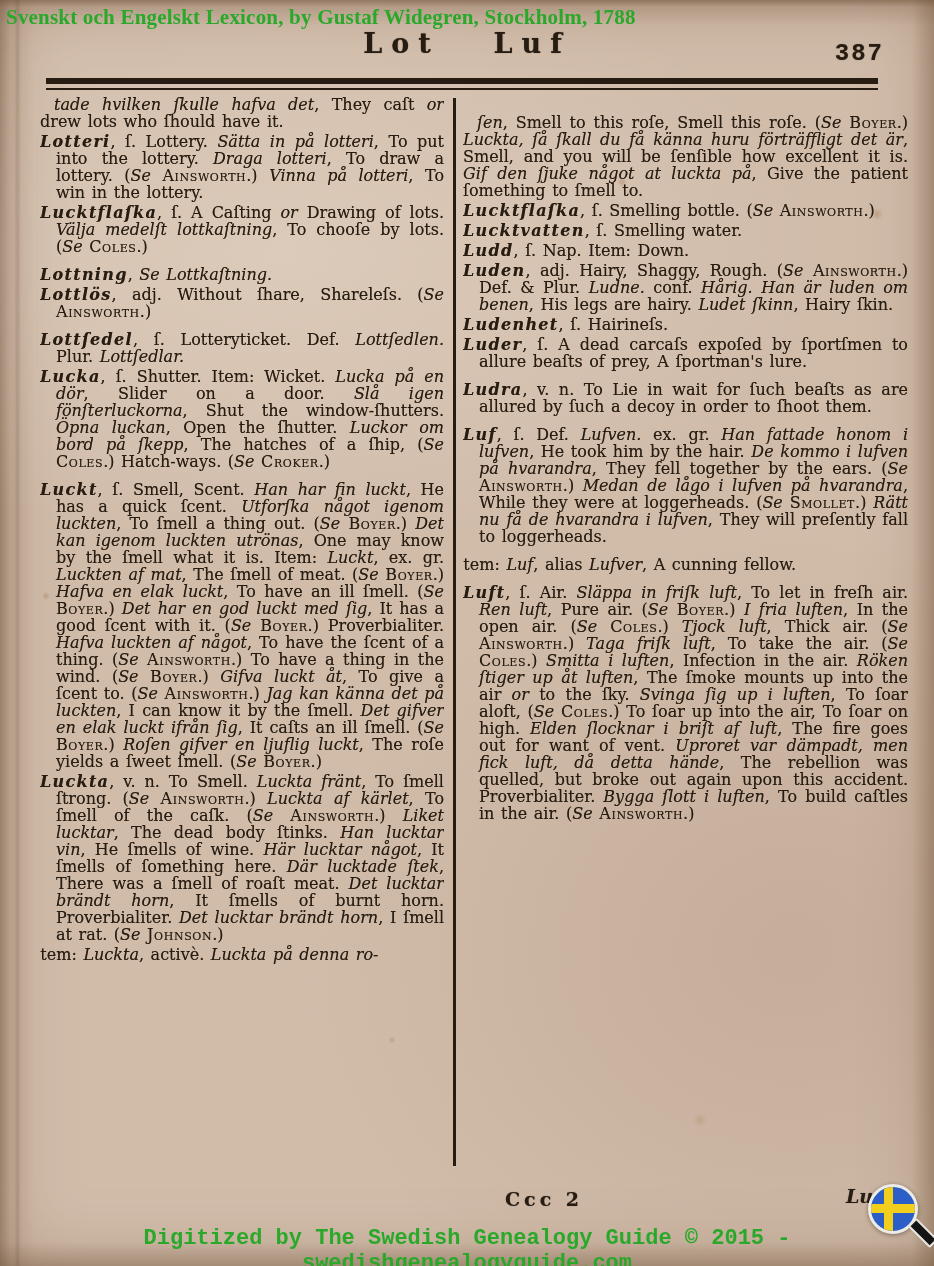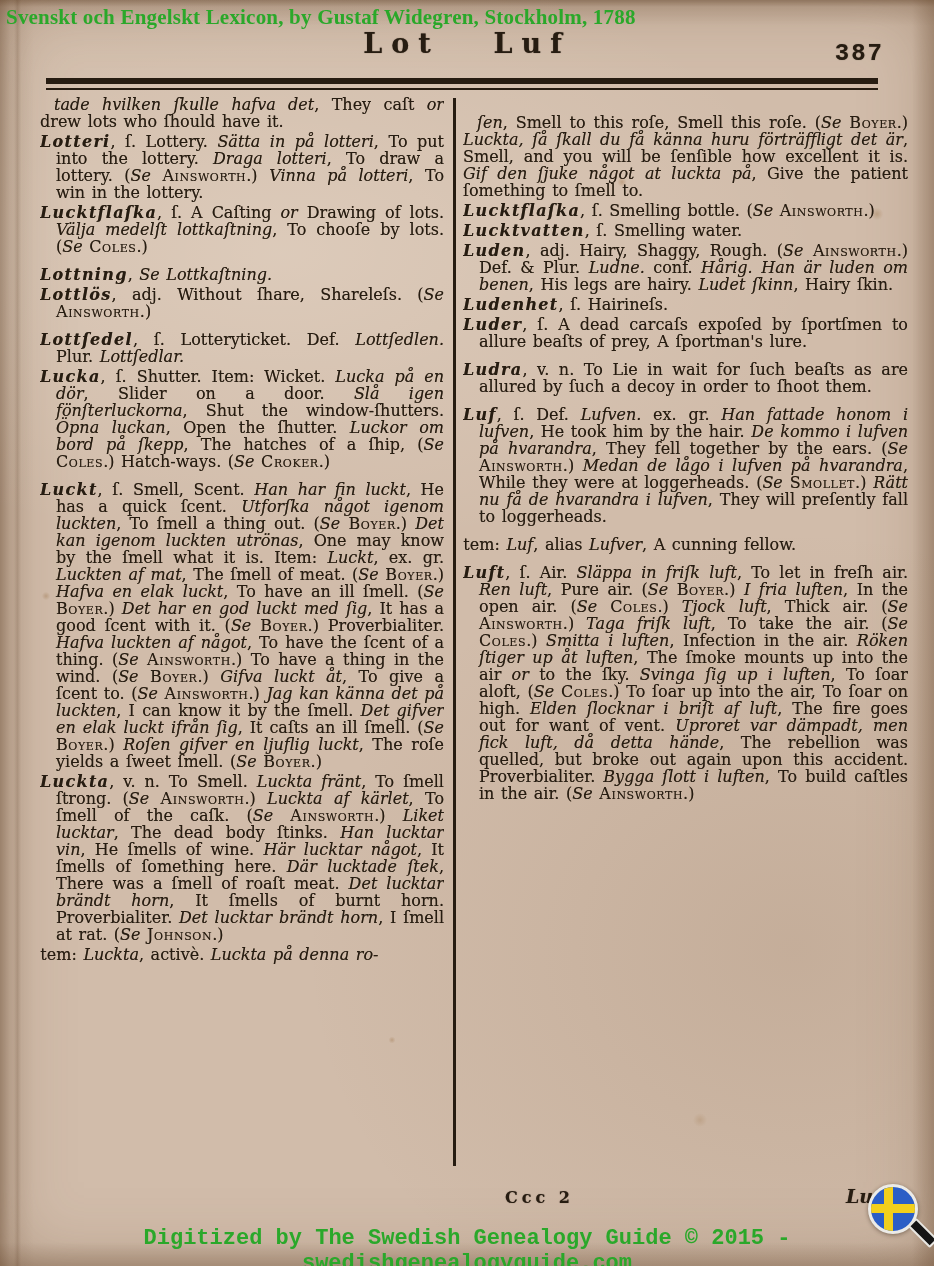--- a/index.html
+++ b/index.html
@@ -43,21 +43,21 @@
   .col-divider{width:3px;background:var(--ink);margin:2px 7px 16px 9px;}
   .col-right{flex:1;margin-top:18px;}
   .p{margin:0 0 3px 0;text-indent:-16px;padding-left:16px;}
   .p.cont{text-indent:14px;padding-left:0;}
   .p.item{margin-left:-6px;}
   .p.sp{margin-top:11px;}
   .hw{font-style:italic;font-weight:bold;letter-spacing:1.3px;}
   .it{font-style:italic;}
   .rm{font-style:normal;}
   .sc{font-variant:small-caps;letter-spacing:.6px;}
-  .sig-mark{position:absolute;left:505px;top:1188px;font-size:16px;font-weight:bold;
+  .sig-mark{position:absolute;left:505px;top:1188px;font-size:19px;font-weight:bold;
     letter-spacing:4px;text-shadow:0 0 1px rgba(35,22,10,.5);}
   .catchword{position:absolute;right:36px;top:1185px;font-size:19px;font-style:italic;
     font-weight:bold;text-shadow:0 0 1px rgba(35,22,10,.5);}
   .bottom-credit{position:absolute;left:0;top:1226px;width:934px;text-align:center;
     font-family:Liberation Mono, monospace;font-weight:bold;font-size:22px;color:var(--green);}
   .magnifier{position:absolute;right:8px;top:1176px;width:64px;height:74px;}
   .lens{position:absolute;left:6px;top:8px;width:44px;height:44px;border-radius:50%;
     background:var(--flag_blue);border:3px solid #ecebe7;overflow:hidden;
     box-shadow:0 1px 4px rgba(40,25,10,.45);}
   .cross-v{position:absolute;left:13px;top:0;width:9px;height:100%;background:var(--flag_yellow);}
@@ -92,20 +92,21 @@
         <div class="p entry"><span class="hw">Lucka</span><span class="rm">, ſ. Shutter. Item: Wicket. </span><span class="it">Lucka på en dör</span><span class="rm">, Slider on a door. </span><span class="it">Slå igen fönſterluckorna</span><span class="rm">, Shut the window-ſhutters. </span><span class="it">Öpna luckan</span><span class="rm">, Open the ſhutter. </span><span class="it">Luckor om bord på ſkepp</span><span class="rm">, The hatches of a ſhip, (</span><span class="it">Se </span><span class="sc">Coles</span><span class="rm">.) Hatch-ways. (</span><span class="it">Se </span><span class="sc">Croker</span><span class="rm">.)</span></div>
         <div class="p entry sp"><span class="hw">Luckt</span><span class="rm">, ſ. Smell, Scent. </span><span class="it">Han har fin luckt</span><span class="rm">, He has a quick ſcent. </span><span class="it">Utforſka något igenom luckten</span><span class="rm">, To ſmell a thing out. (</span><span class="it">Se </span><span class="sc">Boyer</span><span class="rm">.) </span><span class="it">Det kan igenom luckten utrönas</span><span class="rm">, One may know by the ſmell what it is. Item: </span><span class="it">Luckt</span><span class="rm">, ex. gr. </span><span class="it">Luckten af mat</span><span class="rm">, The ſmell of meat. (</span><span class="it">Se </span><span class="sc">Boyer</span><span class="rm">.) </span><span class="it">Hafva en elak luckt</span><span class="rm">, To have an ill ſmell. (</span><span class="it">Se </span><span class="sc">Boyer</span><span class="rm">.) </span><span class="it">Det har en god luckt med ſig</span><span class="rm">, It has a good ſcent with it. (</span><span class="it">Se </span><span class="sc">Boyer</span><span class="rm">.) Proverbialiter. </span><span class="it">Hafva luckten af något</span><span class="rm">, To have the ſcent of a thing. (</span><span class="it">Se </span><span class="sc">Ainsworth</span><span class="rm">.) To have a thing in the wind. (</span><span class="it">Se </span><span class="sc">Boyer</span><span class="rm">.) </span><span class="it">Gifva luckt åt</span><span class="rm">, To give a ſcent to. (</span><span class="it">Se </span><span class="sc">Ainsworth</span><span class="rm">.) </span><span class="it">Jag kan känna det på luckten</span><span class="rm">, I can know it by the ſmell. </span><span class="it">Det gifver en elak luckt ifrån ſig</span><span class="rm">, It caſts an ill ſmell. (</span><span class="it">Se </span><span class="sc">Boyer</span><span class="rm">.) </span><span class="it">Roſen gifver en ljuflig luckt</span><span class="rm">, The roſe yields a ſweet ſmell. (</span><span class="it">Se </span><span class="sc">Boyer</span><span class="rm">.)</span></div>
         <div class="p entry"><span class="hw">Luckta</span><span class="rm">, v. n. To Smell. </span><span class="it">Luckta fränt</span><span class="rm">, To ſmell ſtrong. (</span><span class="it">Se </span><span class="sc">Ainsworth</span><span class="rm">.) </span><span class="it">Luckta af kärlet</span><span class="rm">, To ſmell of the caſk. (</span><span class="it">Se </span><span class="sc">Ainsworth</span><span class="rm">.) </span><span class="it">Liket lucktar</span><span class="rm">, The dead body ſtinks. </span><span class="it">Han lucktar vin</span><span class="rm">, He ſmells of wine. </span><span class="it">Här lucktar något</span><span class="rm">, It ſmells of ſomething here. </span><span class="it">Där lucktade ſtek</span><span class="rm">, There was a ſmell of roaſt meat. </span><span class="it">Det lucktar brändt horn</span><span class="rm">, It ſmells of burnt horn. Proverbialiter. </span><span class="it">Det lucktar brändt horn</span><span class="rm">, I ſmell at rat. (</span><span class="it">Se </span><span class="sc">Johnson</span><span class="rm">.)</span></div>
         <div class="p item"><span class="rm">Item: </span><span class="it">Luckta</span><span class="rm">, activè. </span><span class="it">Luckta på denna ro-</span></div>
       </div>
     <div class="col-divider"></div>
     <div class="col col-right" id="col-right">
         <div class="p cont"><span class="it">ſen</span><span class="rm">, Smell to this roſe, Smell this roſe. (</span><span class="it">Se </span><span class="sc">Boyer</span><span class="rm">.) </span><span class="it">Luckta, ſå ſkall du få känna huru förträffligt det är</span><span class="rm">, Smell, and you will be ſenſible how excellent it is. </span><span class="it">Gif den ſjuke något at luckta på</span><span class="rm">, Give the patient ſomething to ſmell to.</span></div>
         <div class="p entry"><span class="hw">Lucktflaſka</span><span class="rm">, ſ. Smelling bottle. (</span><span class="it">Se </span><span class="sc">Ainsworth</span><span class="rm">.)</span></div>
         <div class="p entry"><span class="hw">Lucktvatten</span><span class="rm">, ſ. Smelling water.</span></div>
+        <div class="p entry"><span class="hw">Ludd</span><span class="rm">, ſ. Nap. Item: Down.</span></div>
         <div class="p entry"><span class="hw">Luden</span><span class="rm">, adj. Hairy, Shaggy, Rough. (</span><span class="it">Se </span><span class="sc">Ainsworth</span><span class="rm">.) Def. &amp; Plur. </span><span class="it">Ludne.</span><span class="rm"> conf. </span><span class="it">Hårig.</span><span class="rm"> </span><span class="it">Han är luden om benen</span><span class="rm">, His legs are hairy. </span><span class="it">Ludet ſkinn</span><span class="rm">, Hairy ſkin.</span></div>
         <div class="p entry"><span class="hw">Ludenhet</span><span class="rm">, ſ. Hairineſs.</span></div>
         <div class="p entry"><span class="hw">Luder</span><span class="rm">, ſ. A dead carcaſs expoſed by ſportſmen to allure beaſts of prey, A ſportman's lure.</span></div>
         <div class="p entry sp"><span class="hw">Ludra</span><span class="rm">, v. n. To Lie in wait for ſuch beaſts as are allured by ſuch a decoy in order to ſhoot them.</span></div>
         <div class="p entry sp"><span class="hw">Luf</span><span class="rm">, ſ. Def. </span><span class="it">Lufven.</span><span class="rm"> ex. gr. </span><span class="it">Han fattade honom i lufven</span><span class="rm">, He took him by the hair. </span><span class="it">De kommo i lufven på hvarandra</span><span class="rm">, They fell together by the ears. (</span><span class="it">Se </span><span class="sc">Ainsworth</span><span class="rm">.) </span><span class="it">Medan de lågo i lufven på hvarandra</span><span class="rm">, While they were at loggerheads. (</span><span class="it">Se </span><span class="sc">Smollet</span><span class="rm">.) </span><span class="it">Rätt nu få de hvarandra i lufven</span><span class="rm">, They will preſently fall to loggerheads.</span></div>
         <div class="p item sp"><span class="rm">Item: </span><span class="it">Luf</span><span class="rm">, alias </span><span class="it">Lufver</span><span class="rm">, A cunning fellow.</span></div>
         <div class="p entry sp"><span class="hw">Luft</span><span class="rm">, ſ. Air. </span><span class="it">Släppa in friſk luft</span><span class="rm">, To let in freſh air. </span><span class="it">Ren luft</span><span class="rm">, Pure air. (</span><span class="it">Se </span><span class="sc">Boyer</span><span class="rm">.) </span><span class="it">I fria luften</span><span class="rm">, In the open air. (</span><span class="it">Se </span><span class="sc">Coles</span><span class="rm">.) </span><span class="it">Tjock luft</span><span class="rm">, Thick air. (</span><span class="it">Se </span><span class="sc">Ainsworth</span><span class="rm">.) </span><span class="it">Taga friſk luft</span><span class="rm">, To take the air. (</span><span class="it">Se </span><span class="sc">Coles</span><span class="rm">.) </span><span class="it">Smitta i luften</span><span class="rm">, Infection in the air. </span><span class="it">Röken ſtiger up åt luften</span><span class="rm">, The ſmoke mounts up into the air </span><span class="it">or</span><span class="rm"> to the ſky. </span><span class="it">Svinga ſig up i luften</span><span class="rm">, To ſoar aloft, (</span><span class="it">Se </span><span class="sc">Coles</span><span class="rm">.) To ſoar up into the air, To ſoar on high. </span><span class="it">Elden ſlocknar i briſt af luft</span><span class="rm">, The fire goes out for want of vent. </span><span class="it">Uproret var dämpadt, men fick luft, då detta hände</span><span class="rm">, The rebellion was quelled, but broke out again upon this accident. Proverbialiter. </span><span class="it">Bygga ſlott i luften</span><span class="rm">, To build caſtles in the air. (</span><span class="it">Se </span><span class="sc">Ainsworth</span><span class="rm">.)</span></div>
       </div>
   </div>
 

